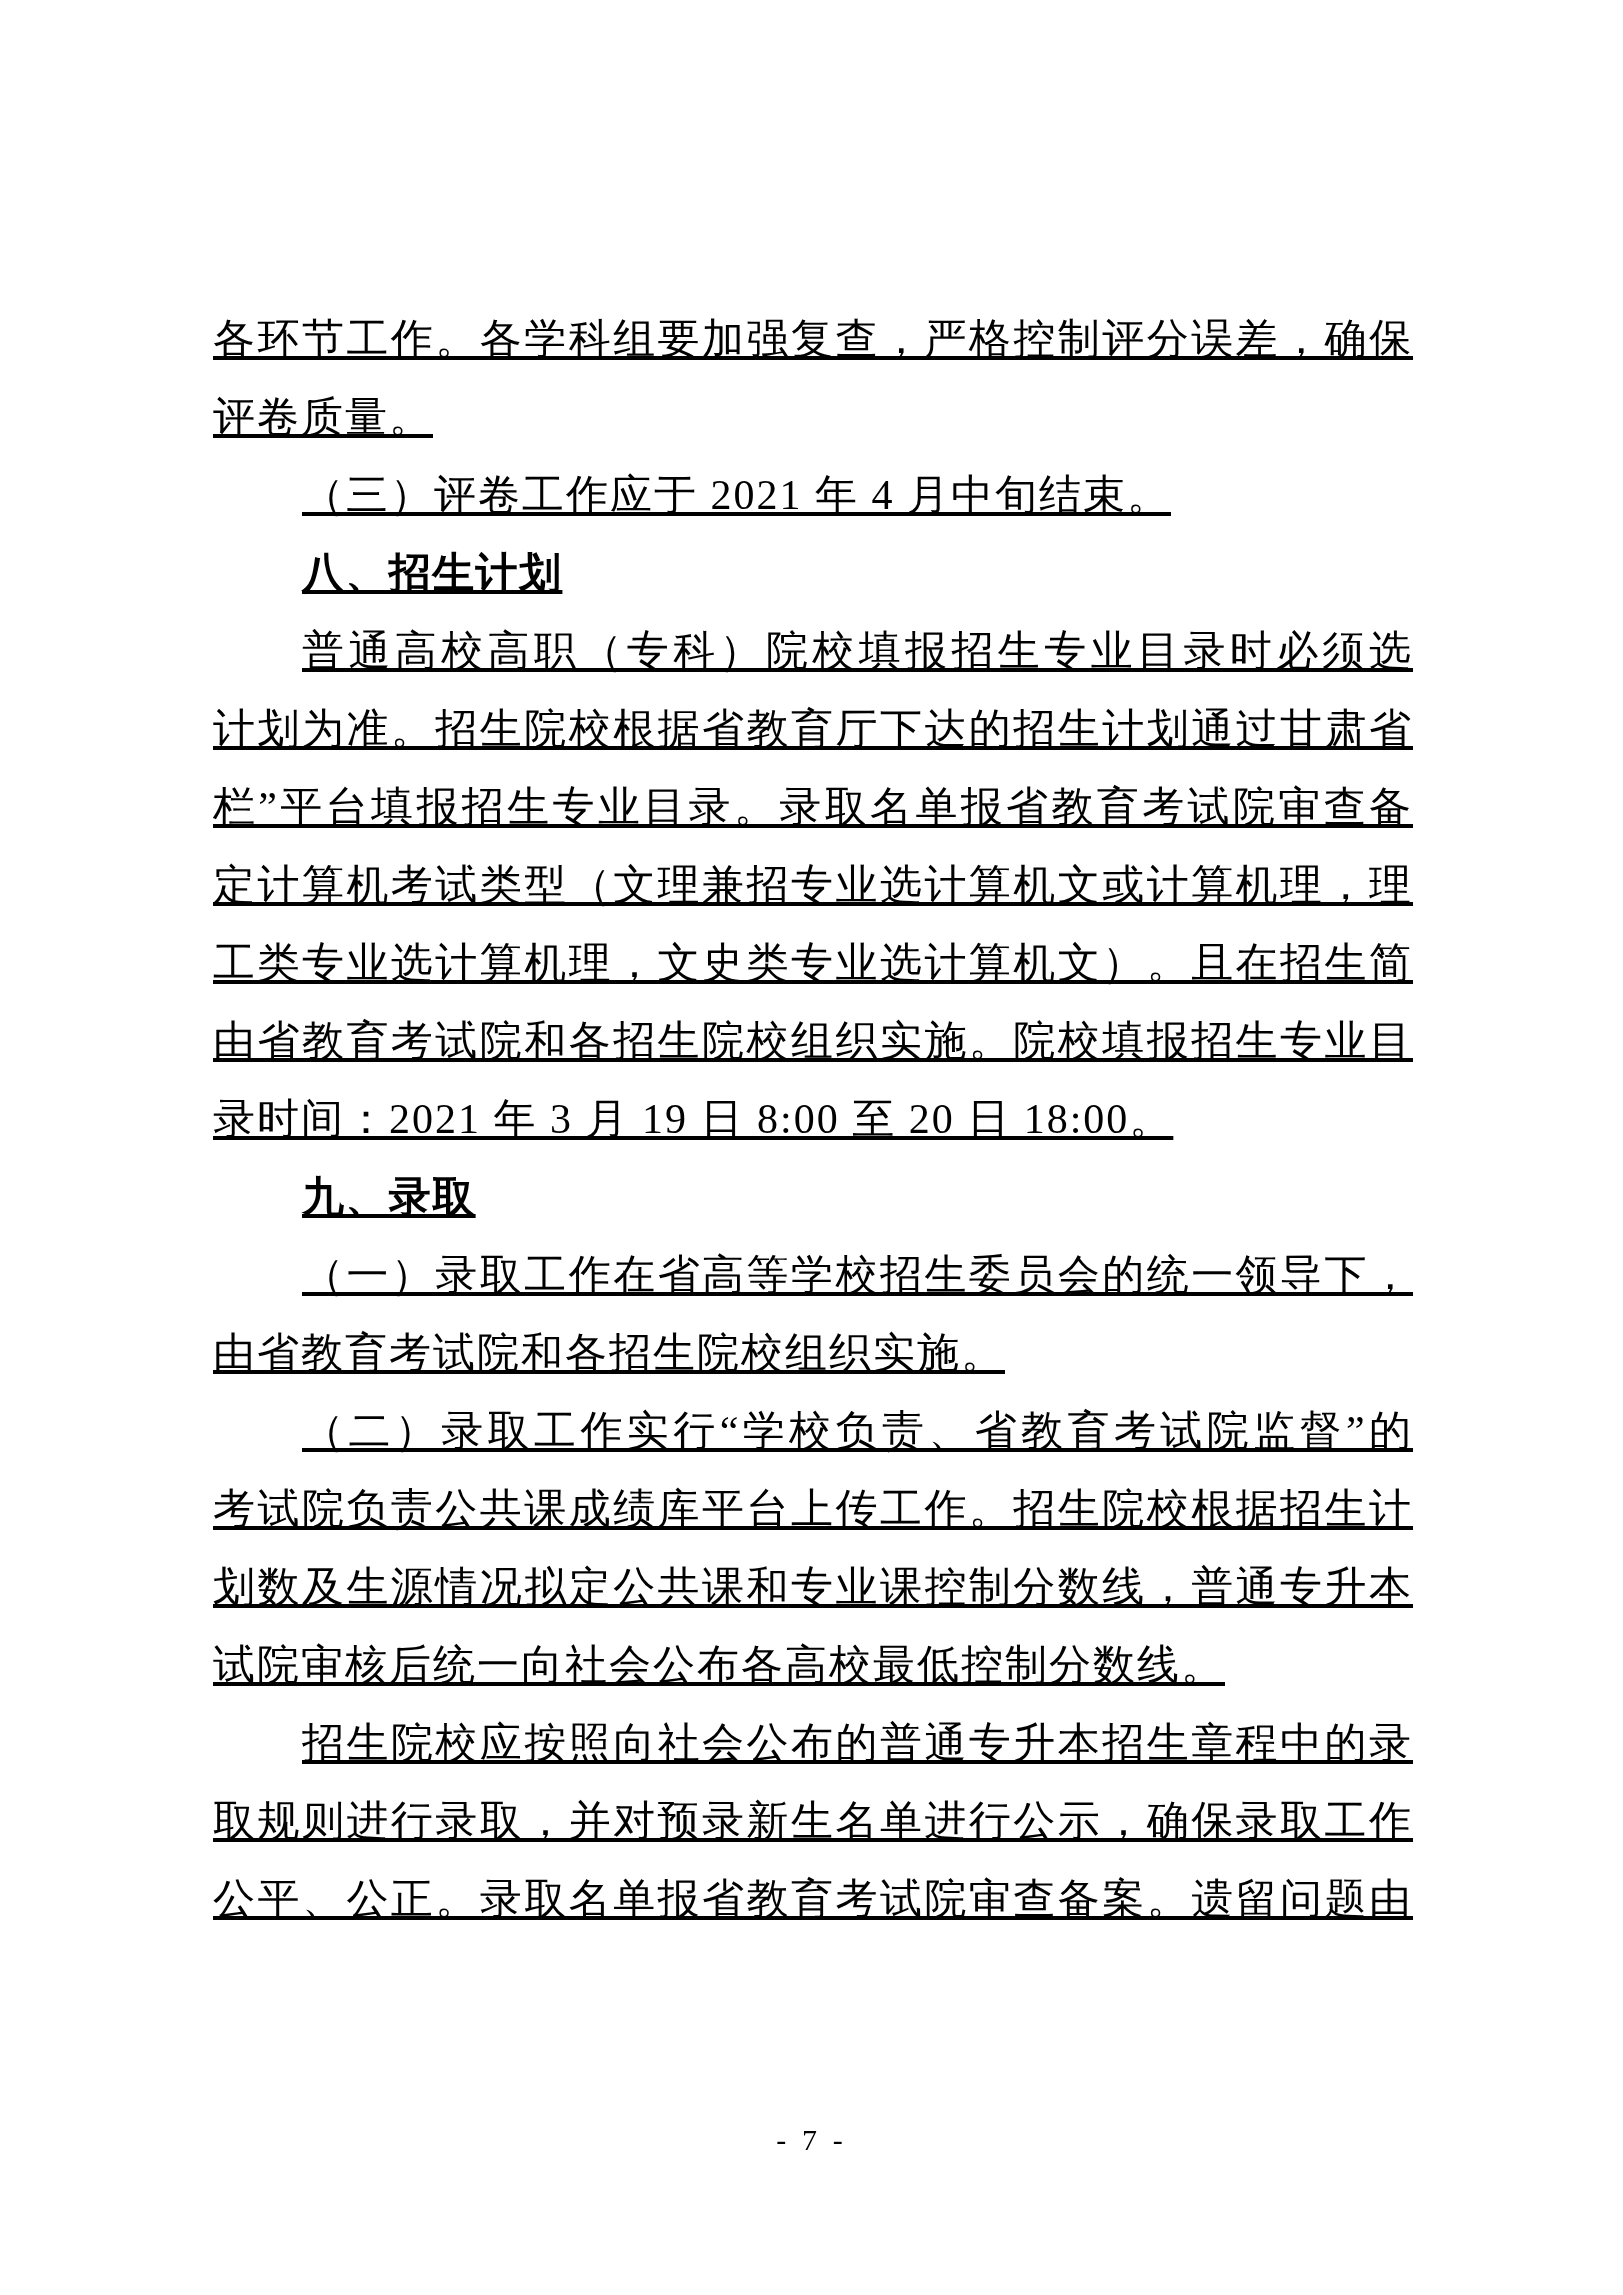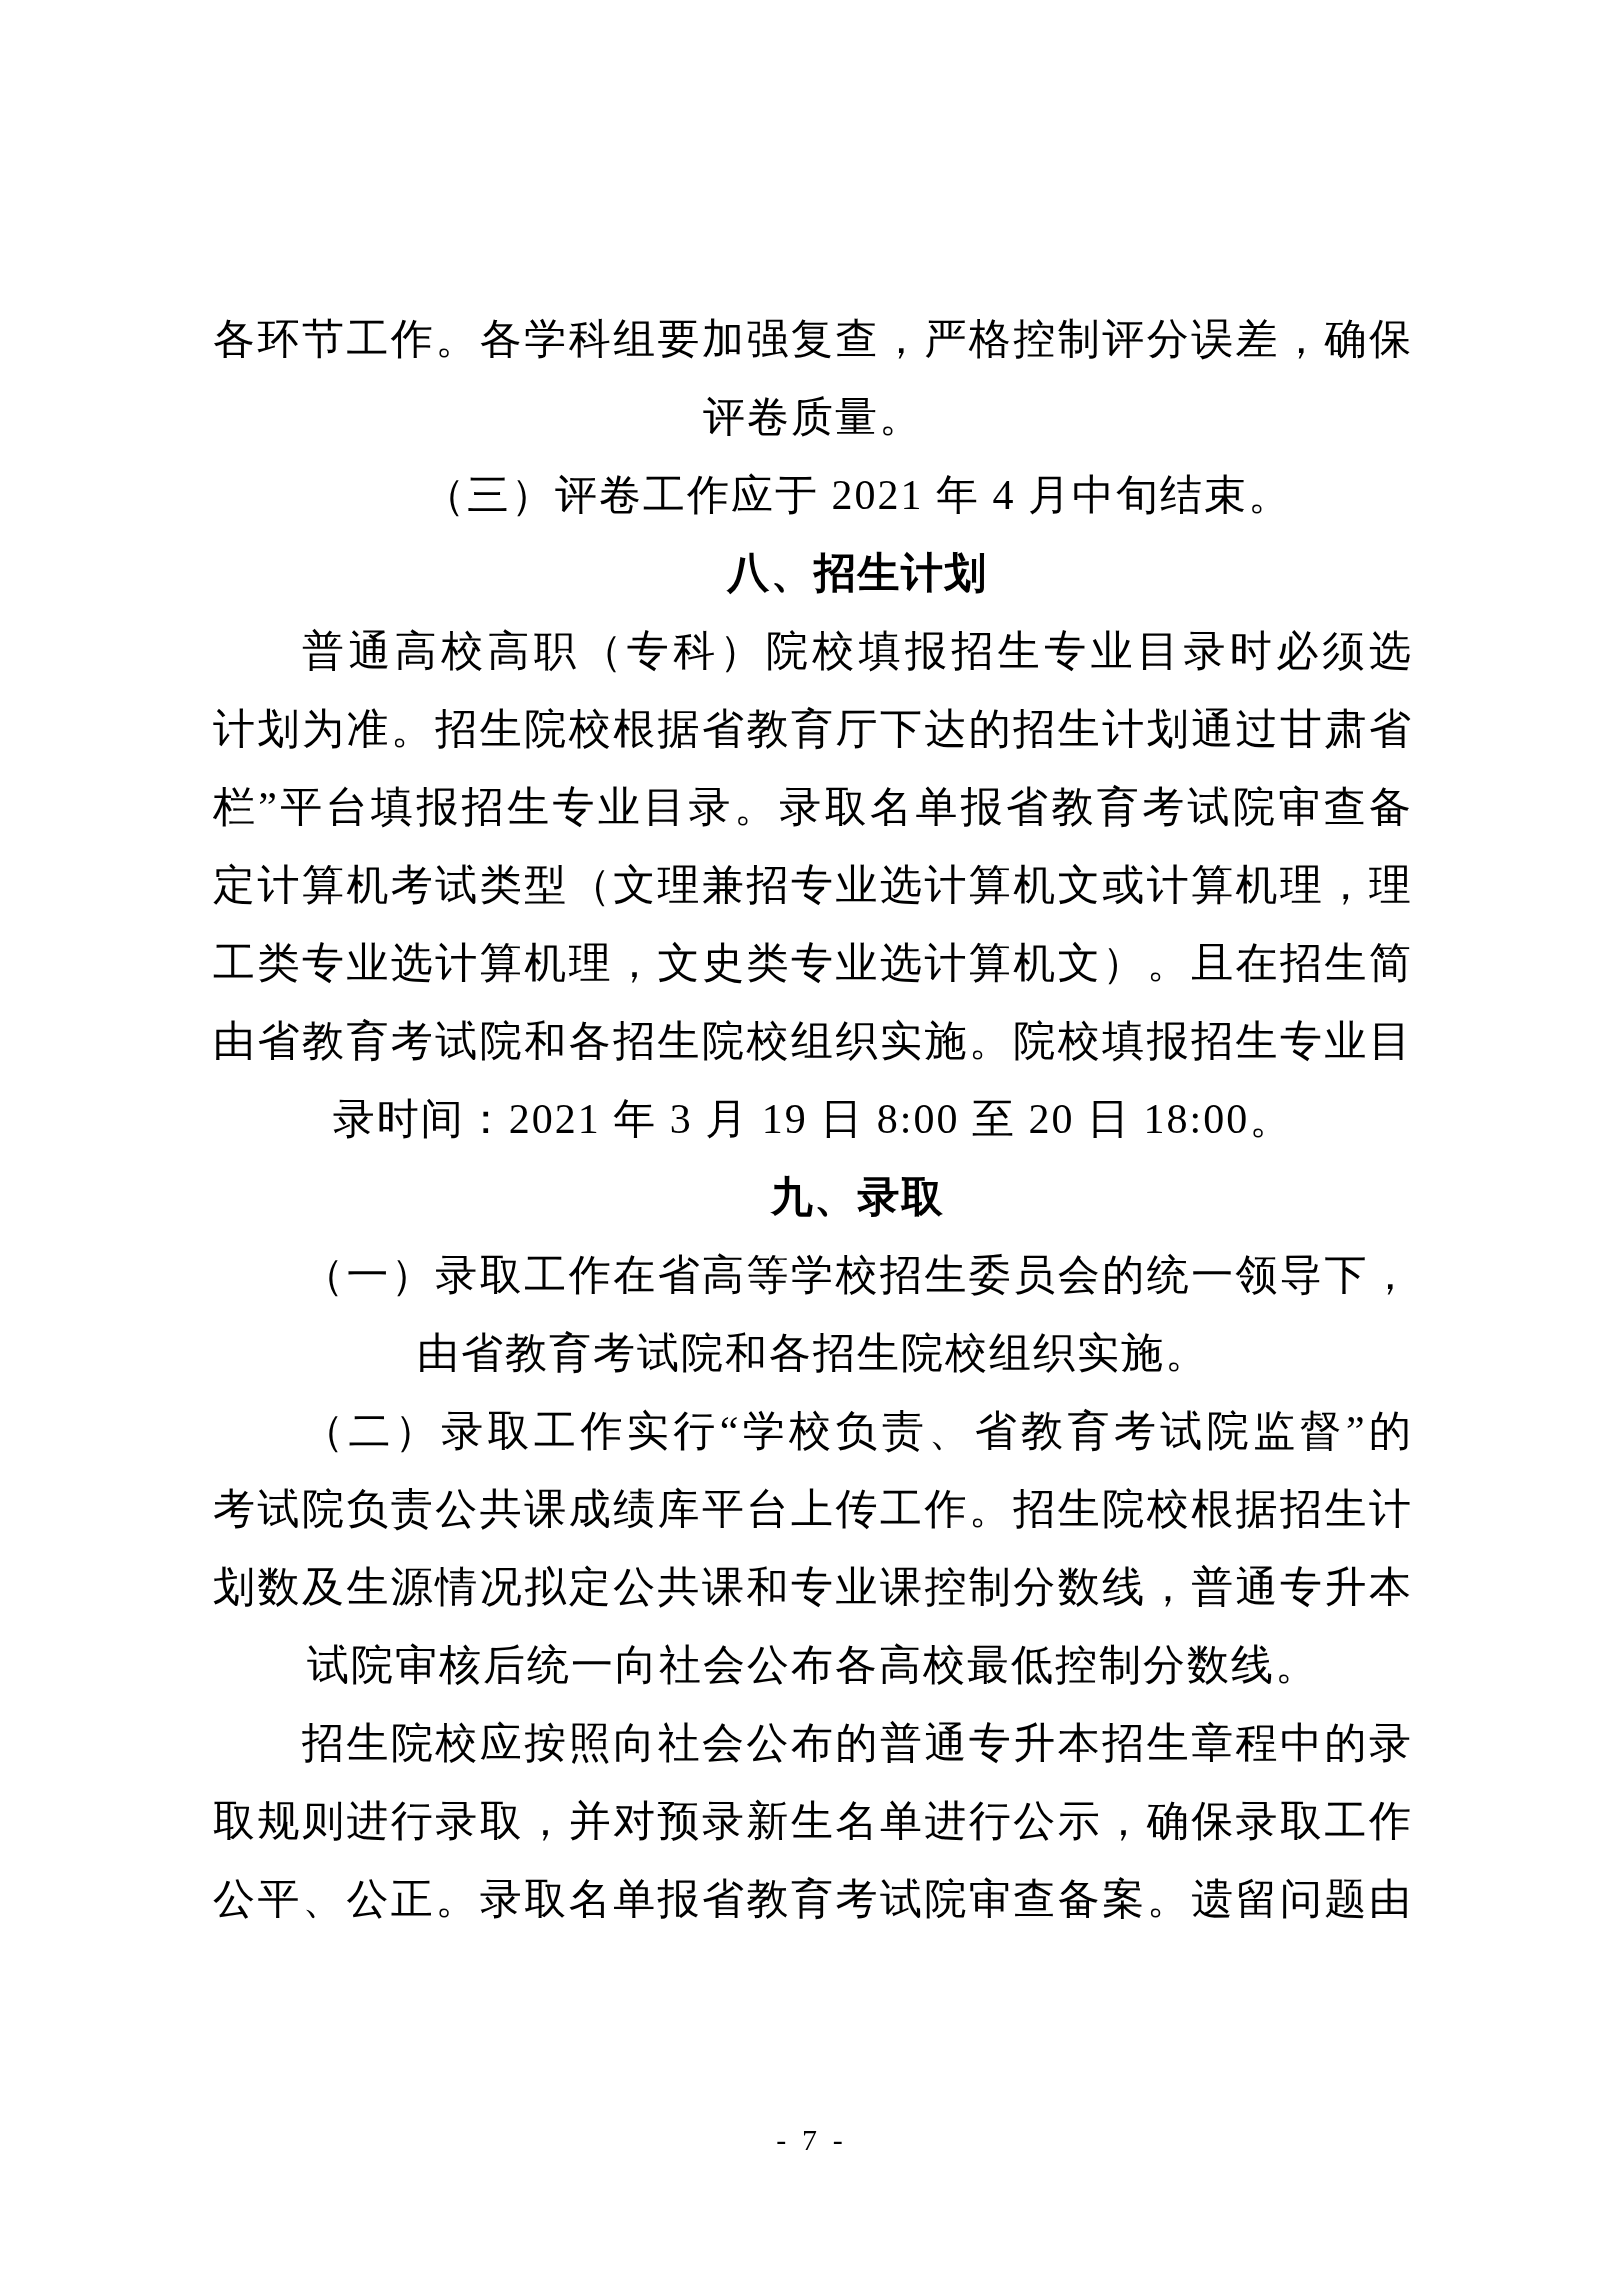--- a/index.html
+++ b/index.html
@@ -14,29 +14,30 @@
     background: #ffffff;
     color: #000000;
     font-family: "Liberation Serif", serif;
     overflow: hidden;
   }
   .textblock {
     position: absolute;
     left: 213px;
     top: 300px;
     width: 1200px;
+    text-decoration: underline;
   }
   .line {
     height: 78px;
     line-height: 78px;
     font-size: 42px;
     letter-spacing: 2px;
     white-space: normal;
     overflow: hidden;
-    text-align: center;
+    text-align: left;
   }
   .line.fill {
     text-align: justify;
     text-align-last: justify;
   }
   .line.indent {
     text-indent: 89px;
   }
   .line.heading {
     font-family: "Liberation Sans", sans-serif;

